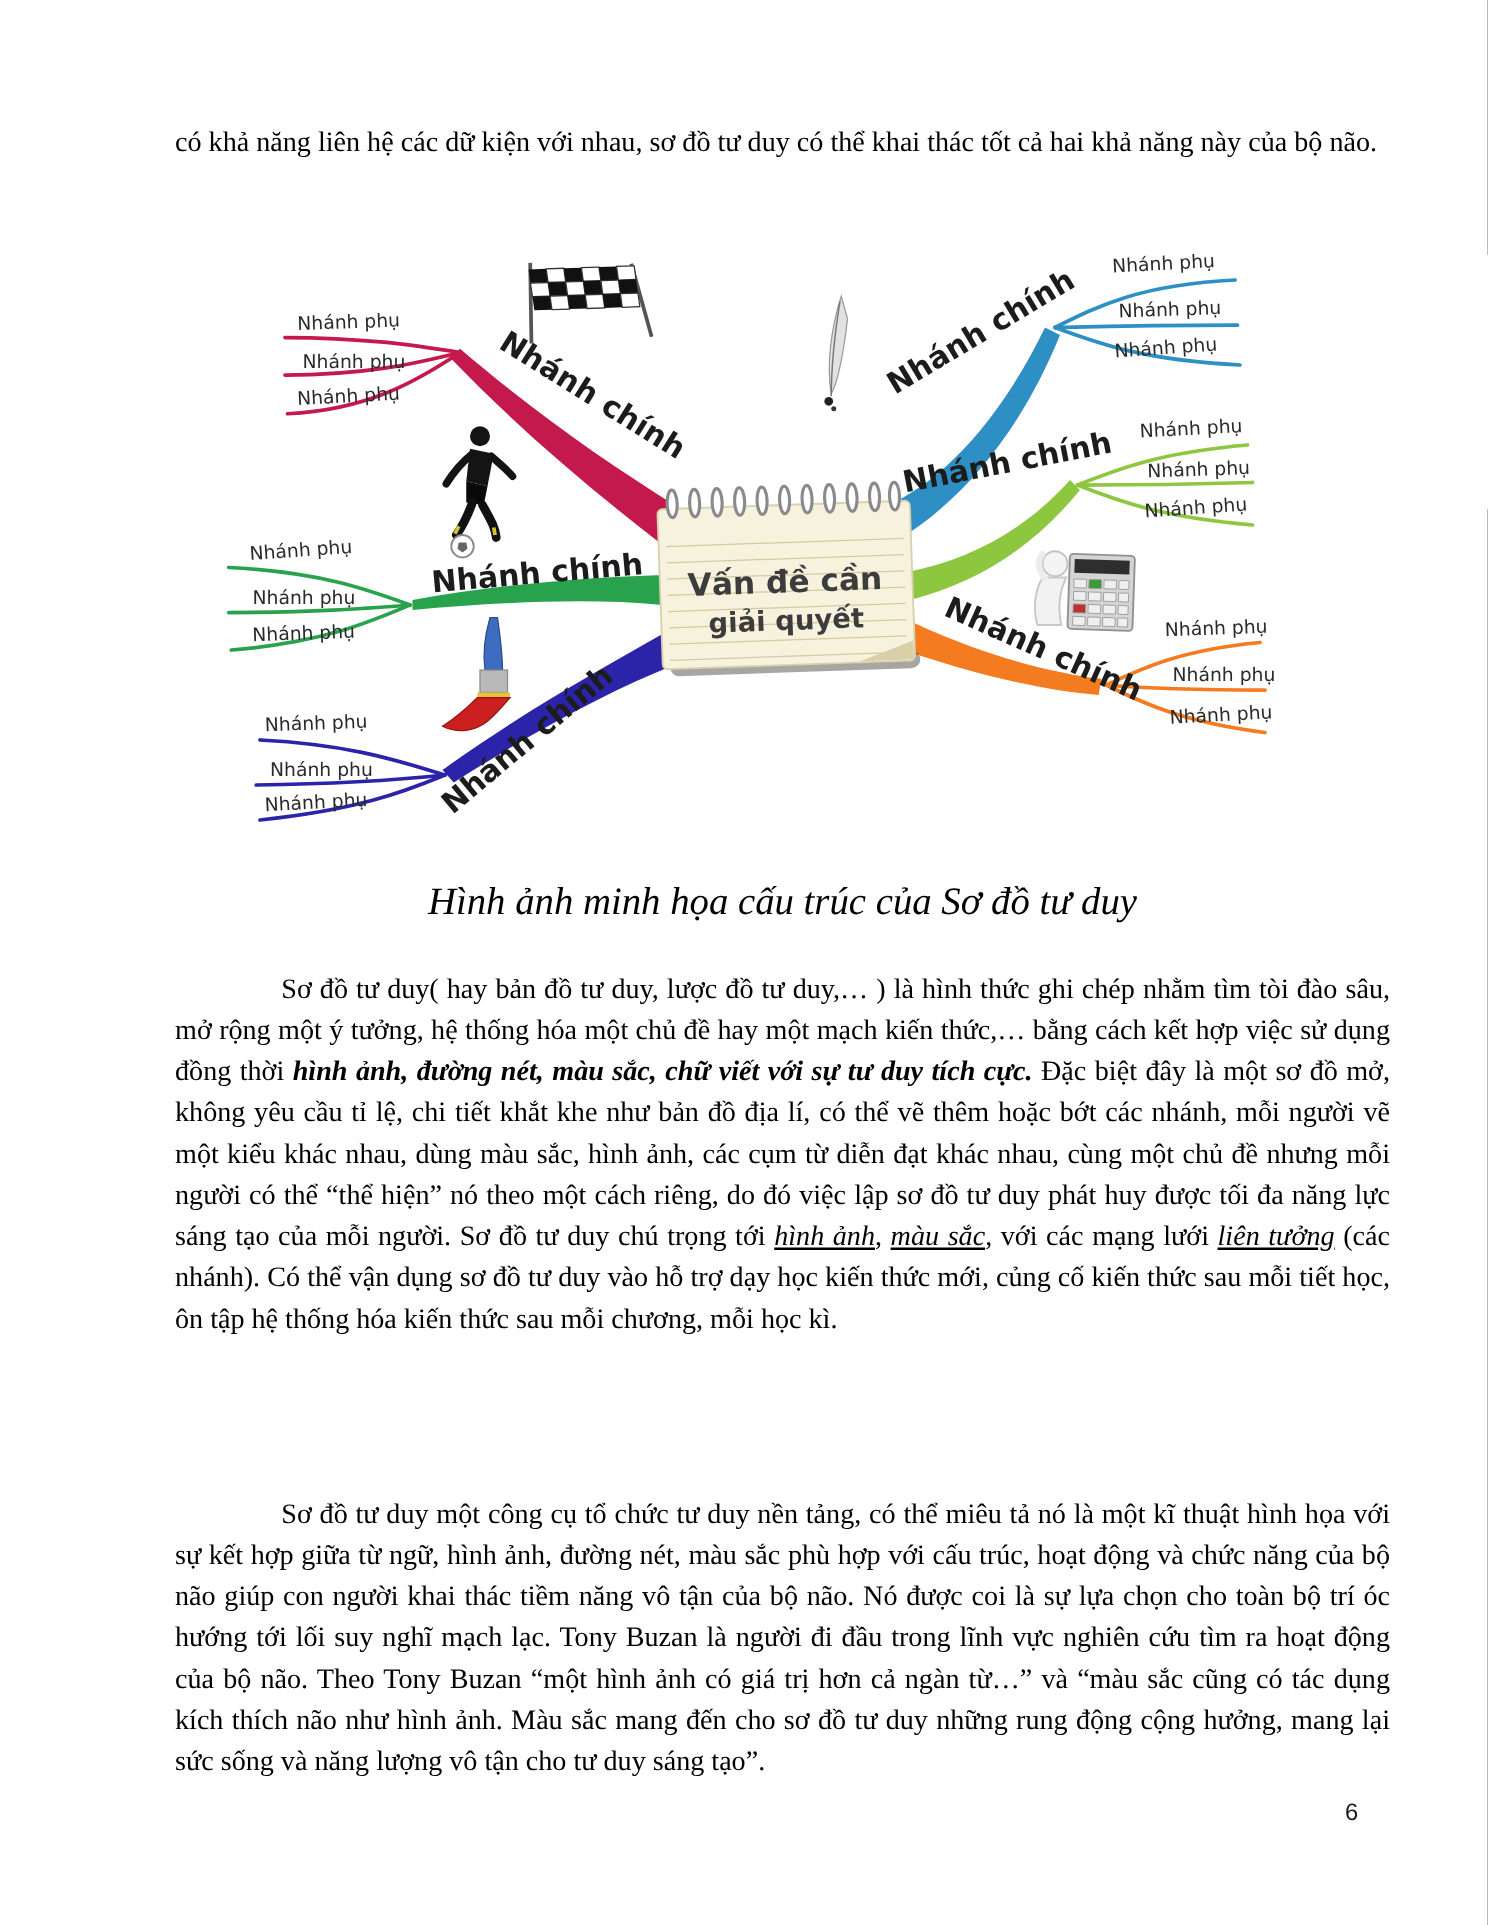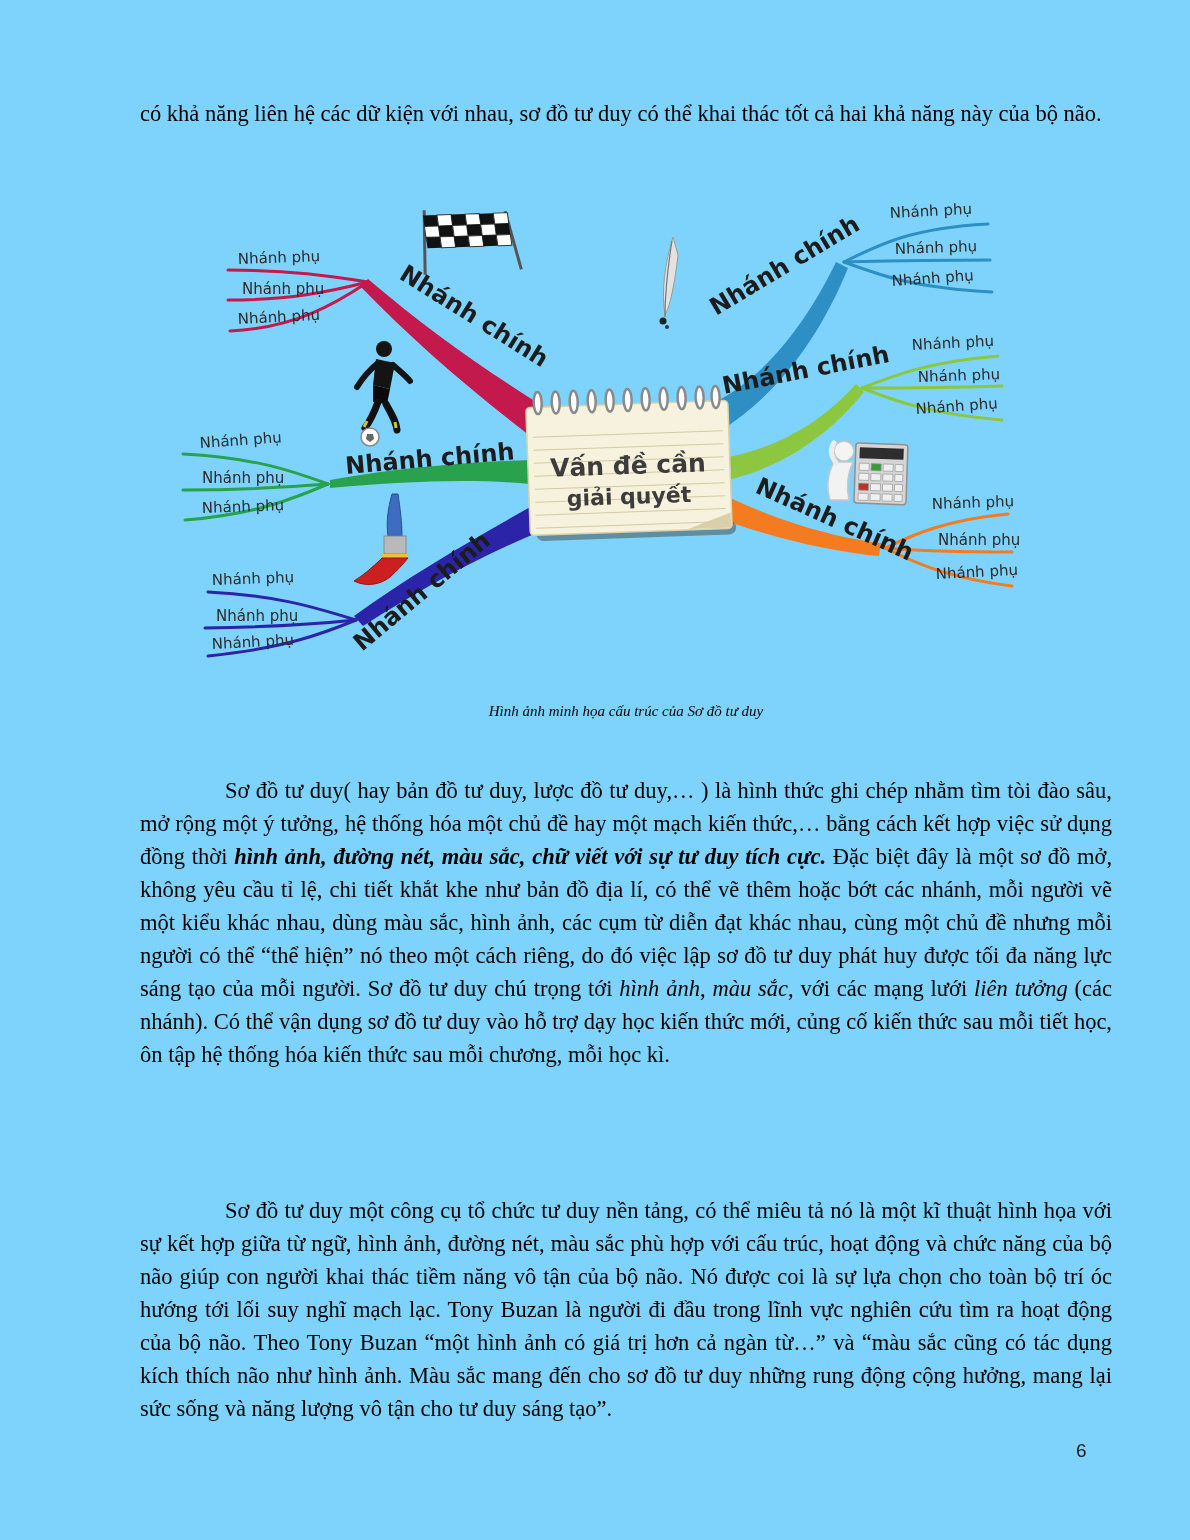--- a/index.html
+++ b/index.html
@@ -1,42 +1,42 @@
 <!DOCTYPE html>
 <html><head>
 <meta charset="utf-8">
 <style>
   html,body{margin:0;padding:0;background:#888;}
   .page{
     position:relative;
     width:1190px;height:1540px;
-    background:#7dd3fc;
+    background:#ffffff;
     font-family:"Liberation Serif", serif;
     color:#000;
     margin:0 auto;
     overflow:hidden;
   }
   .body-text{
     position:absolute;
     left:140px;width:972px;
     font-size:22.5px;line-height:33px;
     text-align:justify;
     margin:0;
   }
   .indent{text-indent:85px;}
   #p1{top:97px;}
   #p2{top:774px;}
   #p3{top:1194px;}
   .seg-normal{font-style:normal;font-weight:normal;}
   .seg-bolditalic{font-weight:bold;font-style:italic;margin-top:13px;}
-  .seg-italic{font-style:italic;}
+  .seg-italic{font-style:italic;text-decoration:underline;}
   .caption{
     position:absolute;
     left:140px;width:972px;top:703px;
-    font-size:15px;font-style:italic;
+    font-size:31px;font-style:italic;
     text-align:center;margin:0;
   }
   .diagram{
     position:absolute;left:150px;top:182px;width:960px;height:510px;
   }
   .page-number{
     position:absolute;left:1076px;top:1440px;
     font-family:"Liberation Sans", sans-serif;
     font-size:19px;color:#1a1a1a;
   }

